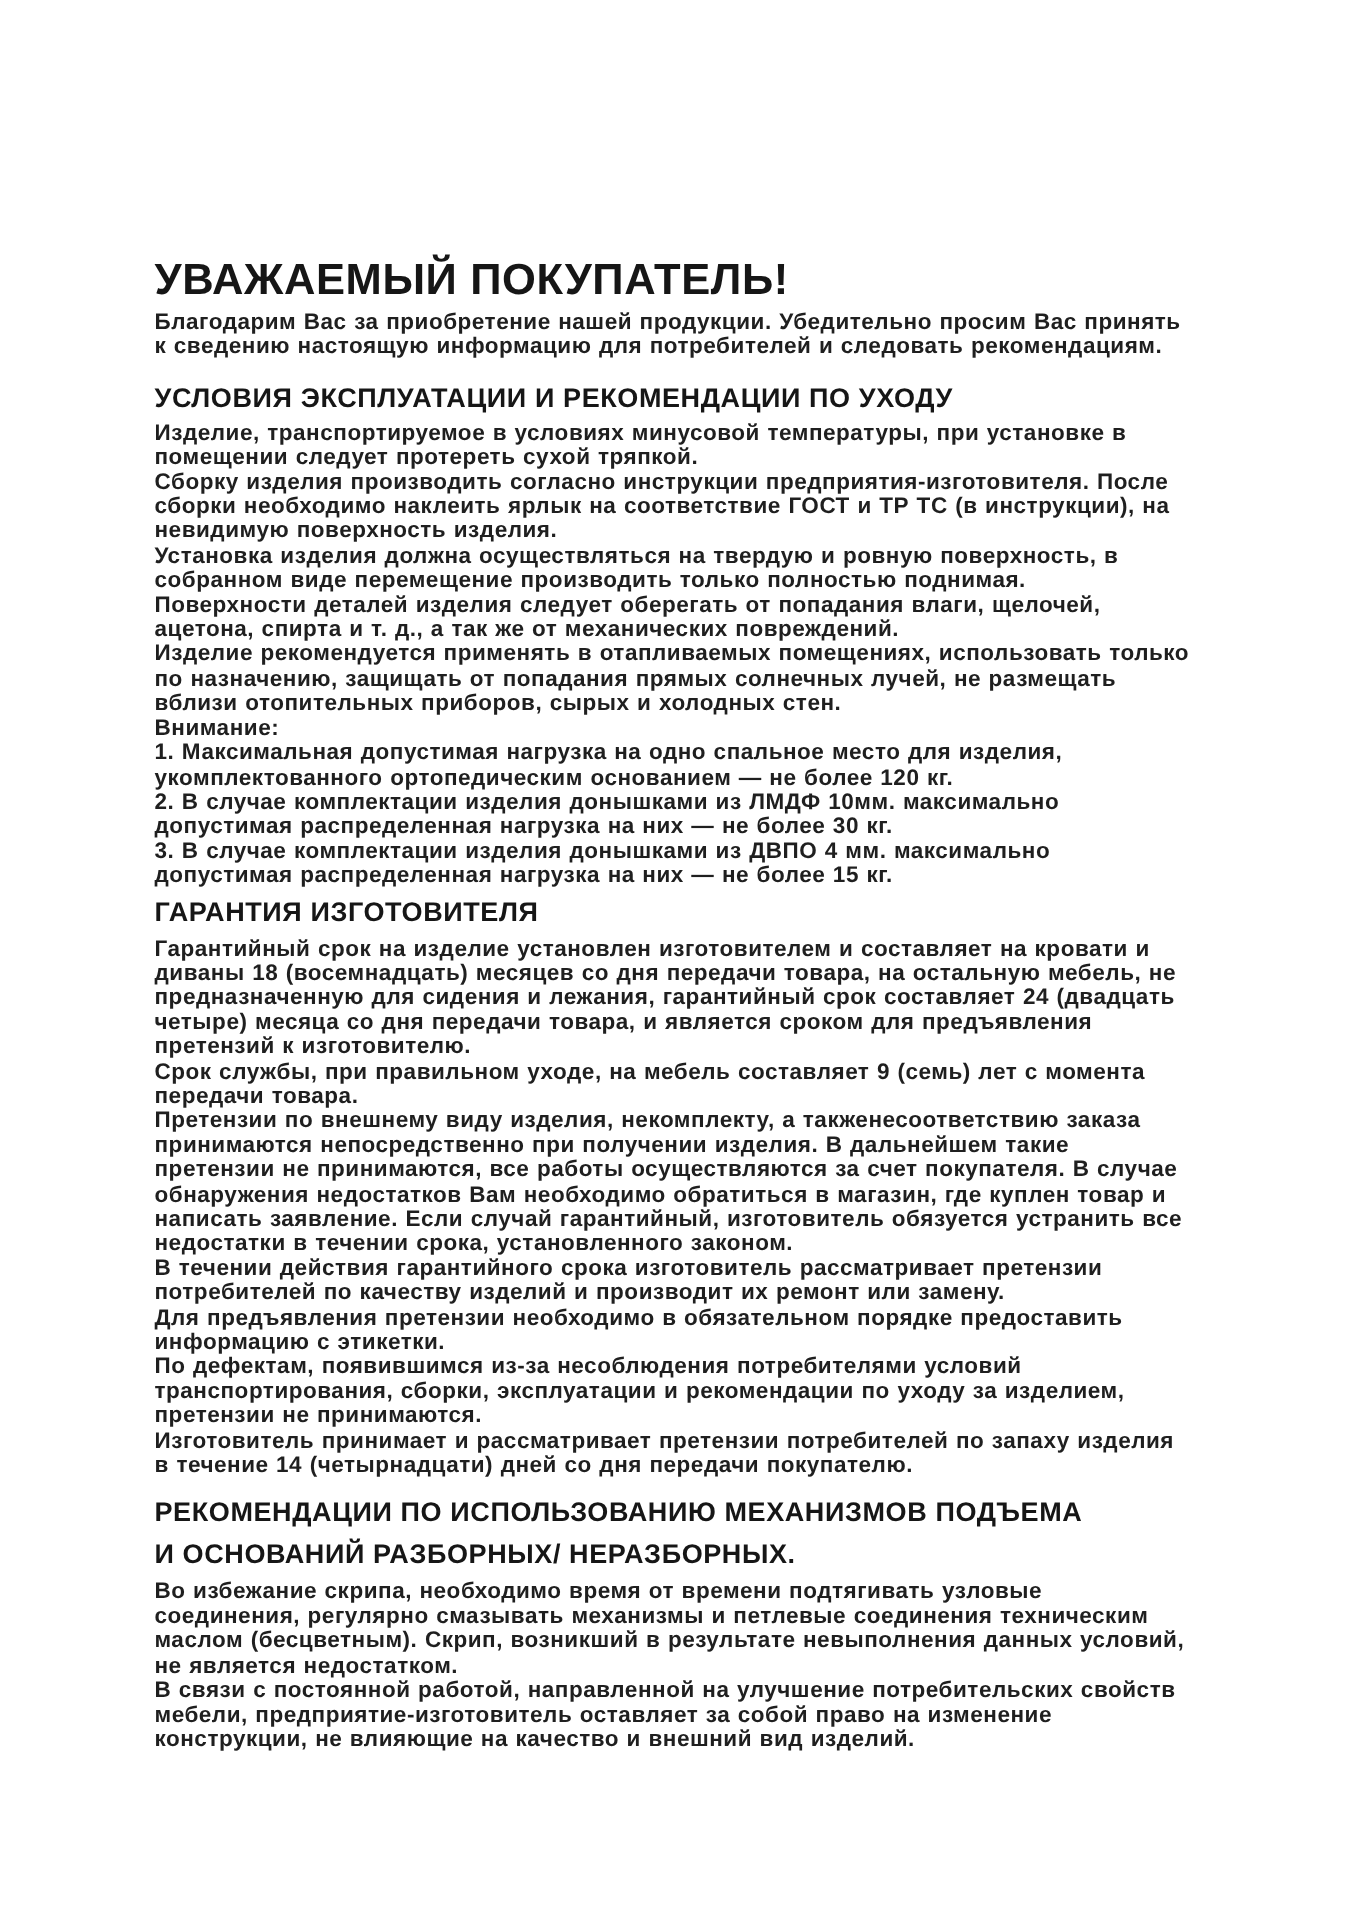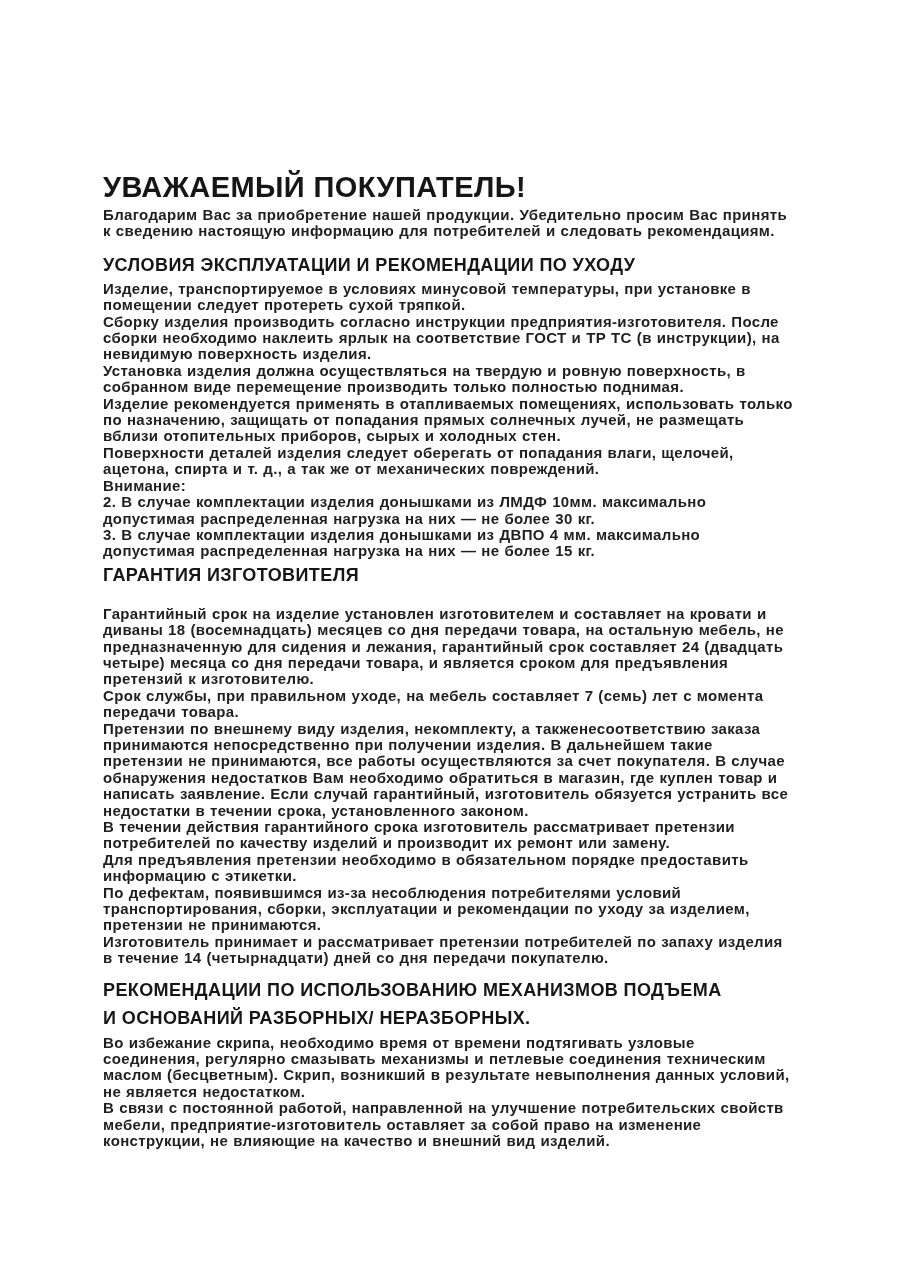--- a/index.html
+++ b/index.html
@@ -30,21 +30,21 @@
   .h-lg {
     font-size: 29px;
     line-height: 31px;
     margin-bottom: 4px;
   }
   .h-md {
     font-size: 18px;
     line-height: 28px;
   }
   .sec-usage .heading      { margin-top: 11px; margin-bottom: 2px; }
-  .sec-warranty .heading   { margin-top: 1px;  margin-bottom: 17px; }
+  .sec-warranty .heading   { margin-top: 1px;  margin-bottom: 3px; }
   .sec-mechanisms .heading { margin-top: 9px;  margin-bottom: 3px; }
   .para {
     margin: 0;
     font-size: 15px;
     line-height: 16.4px;
     letter-spacing: 0.35px;
     word-spacing: 0.5px;
     font-weight: bold;
   }
   .attention-label {
@@ -63,33 +63,34 @@
     <p class="para">Благодарим Вас за приобретение нашей продукции. Убедительно просим Вас принять к сведению настоящую информацию для потребителей и следовать рекомендациям.</p>
   </div>
 
   <div class="section sec-usage">
     <div class="heading h-md">
       <span class="h-line">УСЛОВИЯ ЭКСПЛУАТАЦИИ И РЕКОМЕНДАЦИИ ПО УХОДУ</span>
     </div>
     <p class="para">Изделие, транспортируемое в условиях минусовой температуры, при установке в помещении следует протереть сухой тряпкой.</p>
     <p class="para">Сборку изделия производить согласно инструкции предприятия-изготовителя. После сборки необходимо наклеить ярлык на соответствие ГОСТ и ТР ТС (в инструкции), на невидимую поверхность изделия.</p>
     <p class="para">Установка изделия должна осуществляться на твердую и ровную поверхность, в собранном виде перемещение производить только полностью поднимая.</p>
+    <p class="para">Поверхности деталей изделия следует оберегать от попадания влаги, щелочей, ацетона, спирта и т. д., а так же от механических повреждений.</p>
     <p class="para">Изделие рекомендуется  применять в отапливаемых помещениях, использовать только по назначению, защищать от попадания прямых солнечных лучей, не размещать вблизи отопительных приборов, сырых и холодных стен.</p>
-    <p class="para">Поверхности деталей изделия следует оберегать от попадания влаги, щелочей, ацетона, спирта и т. д., а так же от механических повреждений.</p>
     <p class="para attention-label">Внимание:</p>
+    <p class="para">1. Максимальная допустимая нагрузка на одно спальное место для изделия, укомплектованного ортопедическим основанием — не более 120 кг.</p>
     <p class="para">2. В случае комплектации изделия донышками из ЛМДФ 10мм. максимально допустимая распределенная нагрузка на них — не более 30 кг.</p>
     <p class="para">3. В случае комплектации изделия донышками из ДВПО 4 мм. максимально допустимая распределенная нагрузка на них — не более 15 кг.</p>
   </div>
 
   <div class="section sec-warranty">
     <div class="heading h-md">
       <span class="h-line">ГАРАНТИЯ ИЗГОТОВИТЕЛЯ</span>
     </div>
     <p class="para">Гарантийный срок на изделие установлен изготовителем и составляет на кровати и диваны 18 (восемнадцать) месяцев со дня передачи товара, на остальную мебель, не предназначенную для сидения и лежания, гарантийный срок составляет 24 (двадцать четыре) месяца со дня передачи товара, и является сроком для предъявления претензий к изготовителю.</p>
-    <p class="para">Срок службы, при правильном уходе, на мебель составляет 7 (семь) лет с момента передачи товара.</p>
+    <p class="para">Срок службы, при правильном уходе, на мебель составляет 9 (семь) лет с момента передачи товара.</p>
     <p class="para">Претензии по внешнему виду изделия, некомплекту, а такженесоответствию заказа принимаются непосредственно при получении изделия. В дальнейшем такие претензии не принимаются, все работы осуществляются за счет покупателя. В случае обнаружения недостатков  Вам необходимо обратиться в магазин, где куплен товар и написать заявление. Если случай гарантийный, изготовитель обязуется устранить все недостатки в течении срока, установленного законом.</p>
     <p class="para">В течении действия гарантийного срока изготовитель рассматривает претензии потребителей по качеству изделий и производит их ремонт или замену.</p>
     <p class="para">Для предъявления претензии необходимо в обязательном порядке предоставить информацию с этикетки.</p>
     <p class="para">По дефектам, появившимся из-за несоблюдения потребителями условий транспортирования, сборки, эксплуатации и рекомендации по уходу за изделием, претензии не принимаются.</p>
     <p class="para">Изготовитель принимает и рассматривает претензии потребителей по запаху изделия в течение 14 (четырнадцати) дней со дня передачи  покупателю.</p>
   </div>
 
   <div class="section sec-mechanisms">
     <div class="heading h-md">
       <span class="h-line">РЕКОМЕНДАЦИИ ПО ИСПОЛЬЗОВАНИЮ МЕХАНИЗМОВ ПОДЪЕМА</span>

